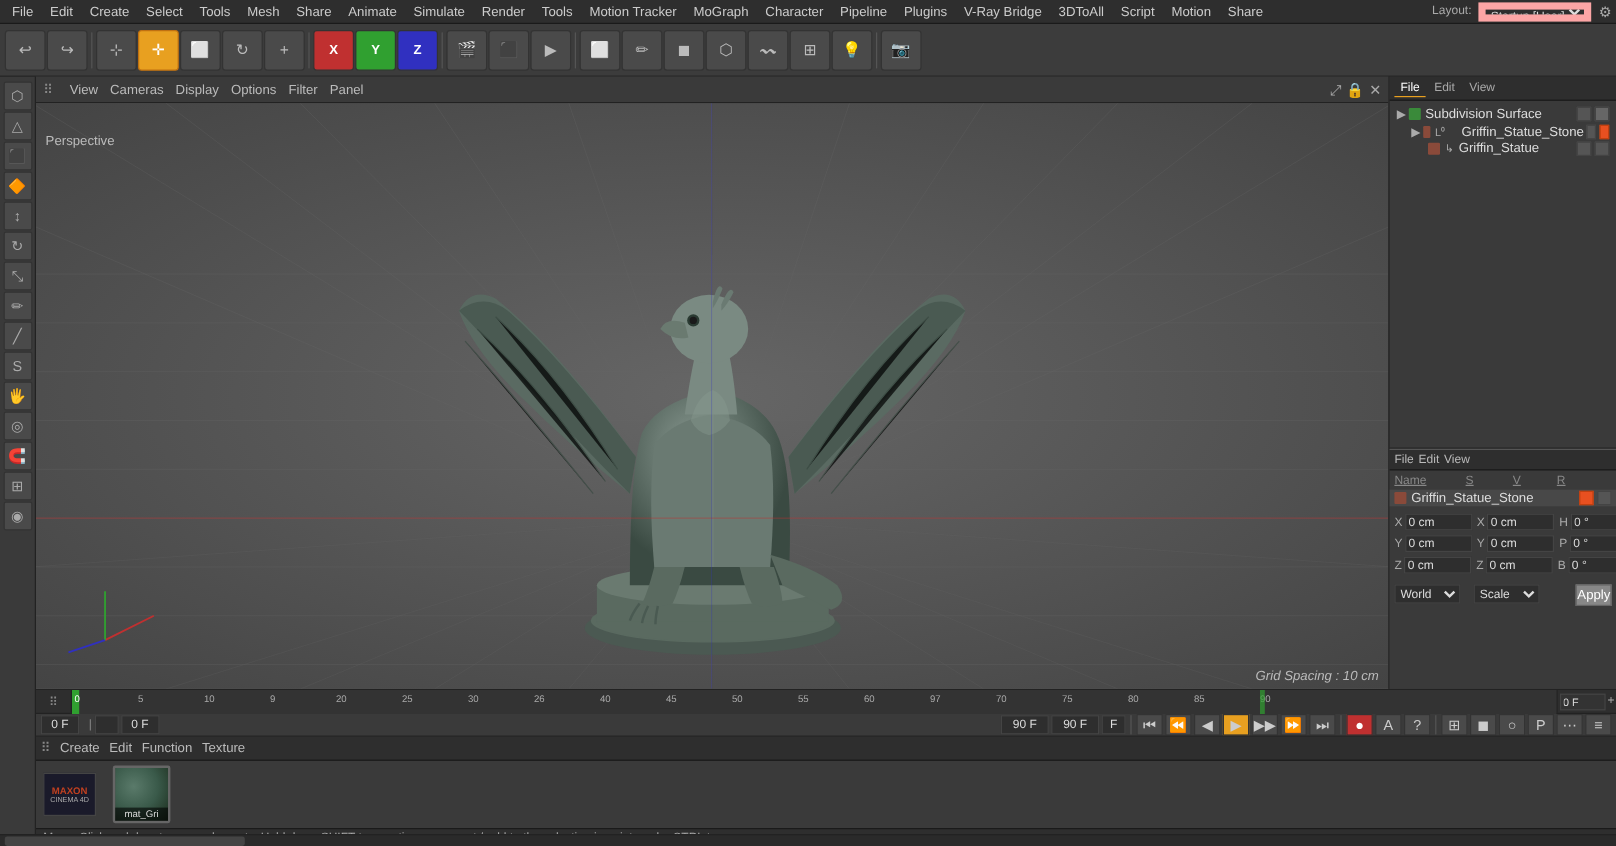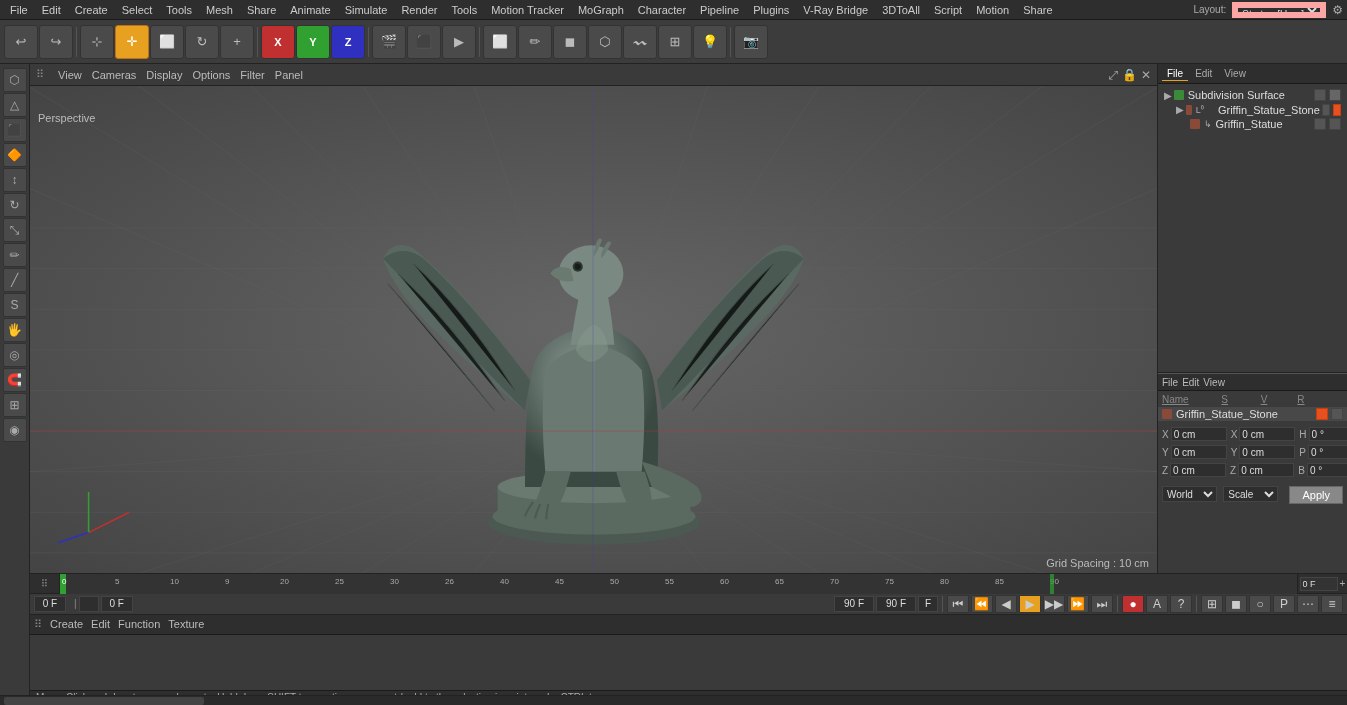--- a/index.html
+++ b/index.html
@@ -151,20 +151,21 @@
       width: 100%;
       height: calc(100% - 22px);
       position: relative;
     }
     #grid-spacing {
       position: absolute;
       bottom: 4px;
       right: 8px;
       color: #bbb;
       font-size: 11px;
+      font-style: italic;
     }
 
     
     #scene-svg {
       width: 100%;
       height: 100%;
     }
 
     
     #right-panel {
@@ -278,21 +279,21 @@
       color: #ddd;
       font-size: 10px;
       height: 16px;
       width: 55px;
     }
     #apply-btn {
       background: #888;
       border: 1px solid #666;
       color: #fff;
       font-size: 11px;
-      padding: 2px 12px;
+      padding: 2px 0;
       cursor: pointer;
       margin-left: auto;
     }
 
     
     #timeline {
       height: 20px;
       background: #3a3a3a;
       border-top: 1px solid #222;
       display: flex;
@@ -799,21 +800,21 @@
         <span style="position:absolute;left:165px;top:3px;color:#aaa;font-size:8px">9</span>
         <span style="position:absolute;left:220px;top:3px;color:#aaa;font-size:8px">20</span>
         <span style="position:absolute;left:275px;top:3px;color:#aaa;font-size:8px">25</span>
         <span style="position:absolute;left:330px;top:3px;color:#aaa;font-size:8px">30</span>
         <span style="position:absolute;left:385px;top:3px;color:#aaa;font-size:8px">26</span>
         <span style="position:absolute;left:440px;top:3px;color:#aaa;font-size:8px">40</span>
         <span style="position:absolute;left:495px;top:3px;color:#aaa;font-size:8px">45</span>
         <span style="position:absolute;left:550px;top:3px;color:#aaa;font-size:8px">50</span>
         <span style="position:absolute;left:605px;top:3px;color:#aaa;font-size:8px">55</span>
         <span style="position:absolute;left:660px;top:3px;color:#aaa;font-size:8px">60</span>
-        <span style="position:absolute;left:715px;top:3px;color:#aaa;font-size:8px">65</span>
+        <span style="position:absolute;left:715px;top:3px;color:#aaa;font-size:8px">97</span>
         <span style="position:absolute;left:770px;top:3px;color:#aaa;font-size:8px">70</span>
         <span style="position:absolute;left:825px;top:3px;color:#aaa;font-size:8px">75</span>
         <span style="position:absolute;left:880px;top:3px;color:#aaa;font-size:8px">80</span>
         <span style="position:absolute;left:935px;top:3px;color:#aaa;font-size:8px">85</span>
         <span style="position:absolute;left:990px;top:3px;color:#aaa;font-size:8px">90</span>
 
         <div style="position:absolute;left:990px;top:0;bottom:0;width:4px;background:#30a030;opacity:0.7"></div>
       </div>
       <div style="width:50px;background:#2e2e2e;height:20px;display:flex;align-items:center;justify-content:center;gap:2px;padding:0 2px;border-left:1px solid #222">
         <input type="text" value="0 F" style="width: 38px; background: rgb(51, 51, 51); border: 1px solid rgb(68, 68, 68); color: rgb(221, 221, 221); font-size: 9px; height: 14px; padding: 0px 2px;">
@@ -856,20 +857,33 @@
     </div>
 
     <div id="bottom-panel">
       <div id="bottom-panel-toolbar">
         <span style="color:#888;font-size:11px">⠿</span>
         <span class="bp-menu">Create</span>
         <span class="bp-menu">Edit</span>
         <span class="bp-menu">Function</span>
         <span class="bp-menu">Texture</span>
       </div>
+      <div id="material-area">
+
+        <div style="width:48px;height:48px;display:flex;flex-direction:column;align-items:center;justify-content:center;margin-right:8px">
+          <div style="width:44px;height:36px;background:#1a1a2a;border:1px solid #444;display:flex;align-items:center;justify-content:center;flex-direction:column">
+            <span style="color:#c04020;font-size:8px;font-weight:bold">MAXON</span>
+            <span style="color:#aaa;font-size:6px">CINEMA 4D</span>
+          </div>
+        </div>
+
+        <div class="material-thumb">
+          <span class="material-label">mat_Gri</span>
+        </div>
+      </div>
     </div>
 
     <div id="status-bar">
       <span id="status-text">Move: Click and drag to move elements. Hold down SHIFT to quantize movement / add to the selection in point mode, CTRL to remove.</span>
     </div>
   </div>
 
 </div>
 
 <div id="bottom-scrollbar" style="position:fixed;bottom:0;left:0;right:0;height:10px;background:#2a2a2a;border-top:1px solid #222">

